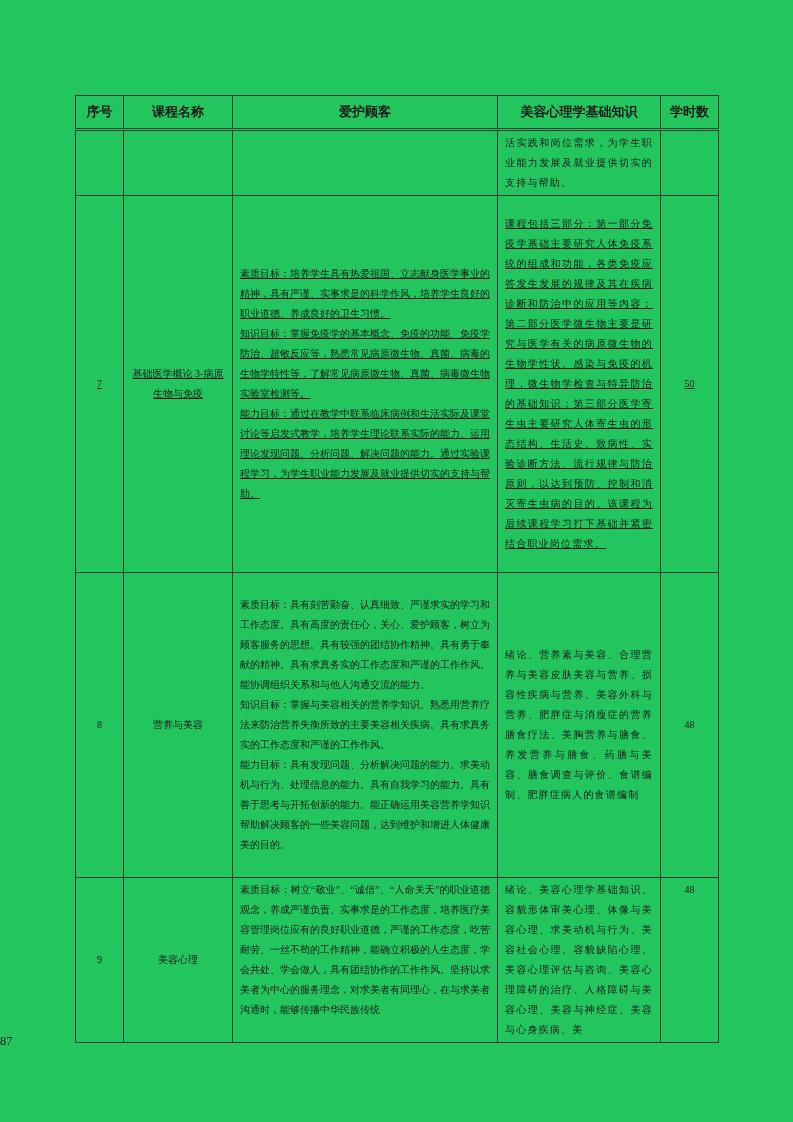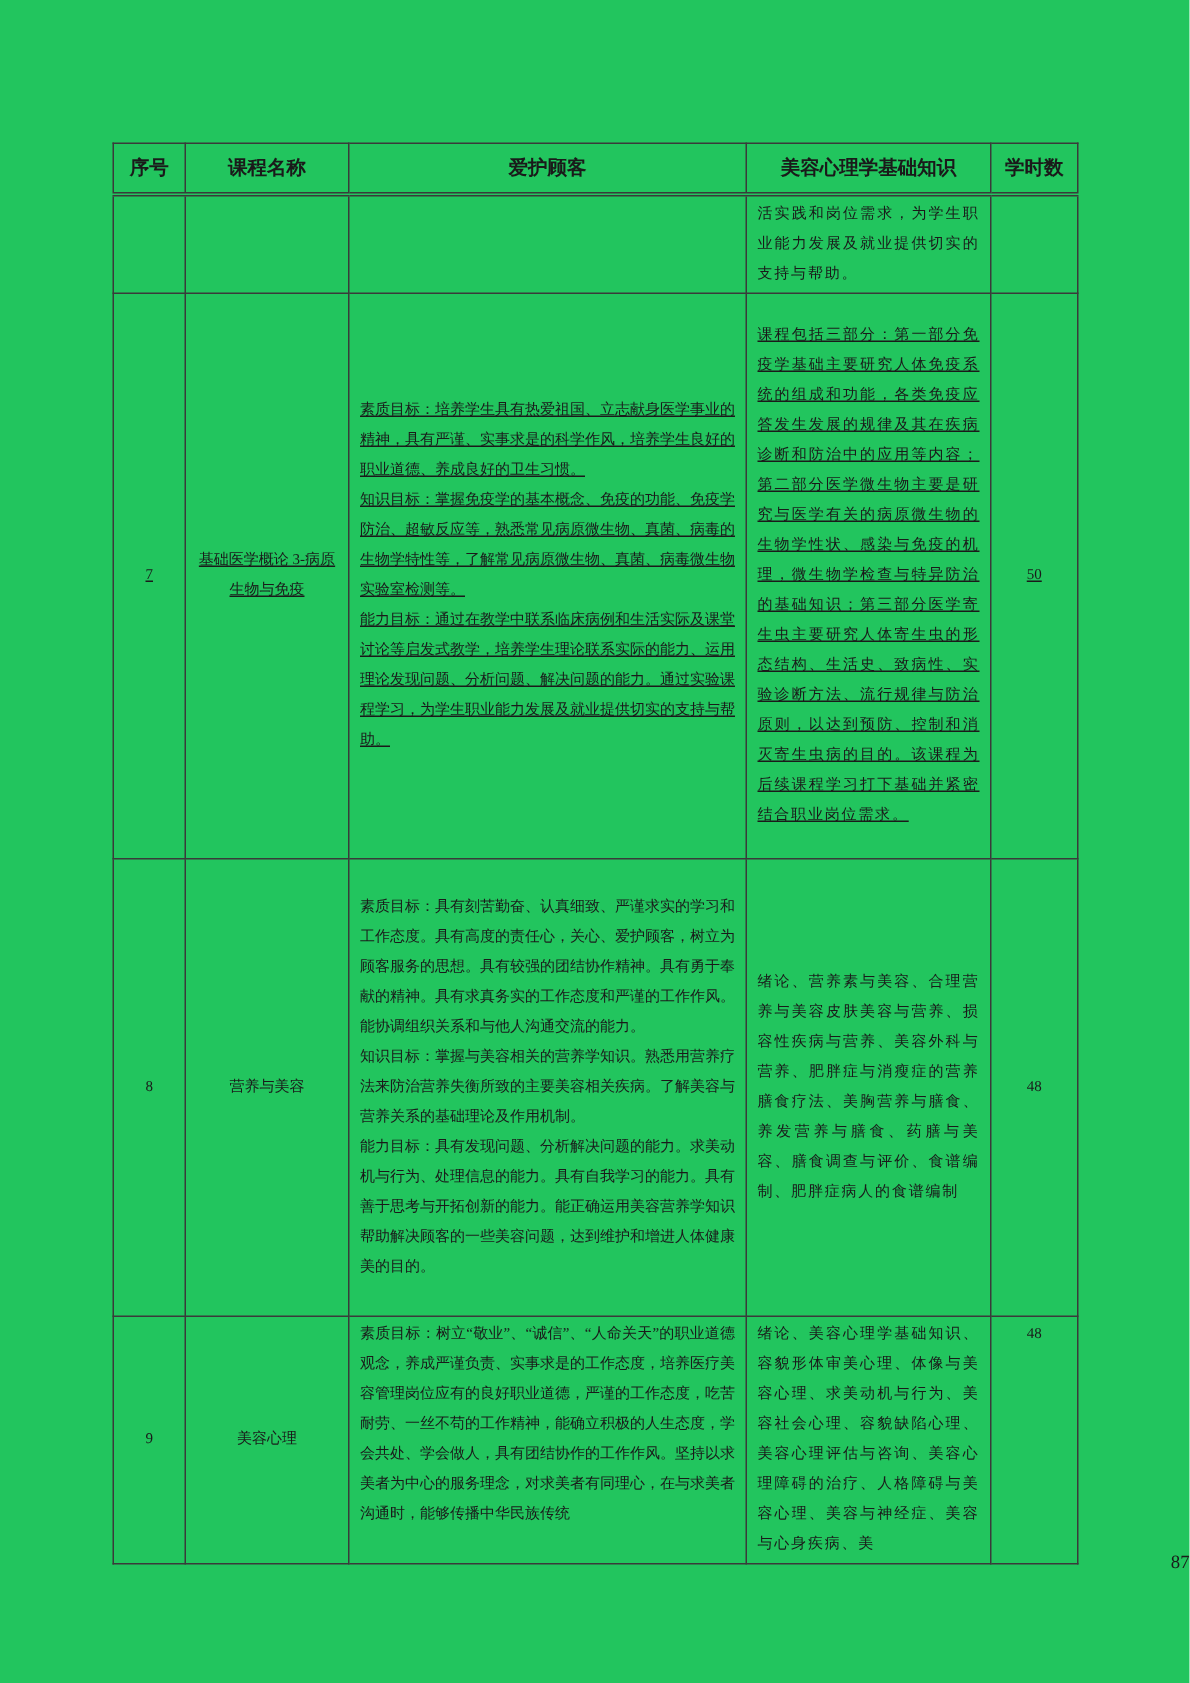--- a/index.html
+++ b/index.html
@@ -45,21 +45,21 @@
   tr.r-cont td { height: 58px; }
   tr.r-seven td { height: 377px; text-decoration: underline; }
   tr.r-eight td { height: 305px; }
   tr.r-nine td { height: 160px; vertical-align: top; }
   tr.r-nine td.c-no, tr.r-nine td.c-name { vertical-align: middle; }
   .footer-pagenum {
     position: absolute;
     top: 1034px;
     left: 0;
     width: 793px;
-    text-align: right;
+    text-align: left;
     font-size: 12.5px;
     color: #1a1a1a;
   }
 </style>
 </head>
 <body>
 
 <div class="page">
 
   <table class="course-table">
@@ -102,21 +102,21 @@
           <p>课程包括三部分：第一部分免疫学基础主要研究人体免疫系统的组成和功能，各类免疫应答发生发展的规律及其在疾病诊断和防治中的应用等内容；第二部分医学微生物主要是研究与医学有关的病原微生物的生物学性状、感染与免疫的机理，微生物学检查与特异防治的基础知识；第三部分医学寄生虫主要研究人体寄生虫的形态结构、生活史、致病性、实验诊断方法、流行规律与防治原则，以达到预防、控制和消灭寄生虫病的目的。该课程为后续课程学习打下基础并紧密结合职业岗位需求。</p>
         </td>
         <td class="c-hours">50</td>
       </tr>
 
       <tr class="r-eight">
         <td class="c-no">8</td>
         <td class="c-name">营养与美容</td>
         <td class="c-obj">
           <p>素质目标：具有刻苦勤奋、认真细致、严谨求实的学习和工作态度。具有高度的责任心，关心、爱护顾客，树立为顾客服务的思想。具有较强的团结协作精神。具有勇于奉献的精神。具有求真务实的工作态度和严谨的工作作风。能协调组织关系和与他人沟通交流的能力。</p>
-          <p>知识目标：掌握与美容相关的营养学知识。熟悉用营养疗法来防治营养失衡所致的主要美容相关疾病。了解美容与营养关系的基础理论及作用机制。</p>
+          <p>知识目标：掌握与美容相关的营养学知识。熟悉用营养疗法来防治营养失衡所致的主要美容相关疾病。具有求真务实的工作态度和严谨的工作作风。</p>
           <p>能力目标：具有发现问题、分析解决问题的能力。求美动机与行为、处理信息的能力。具有自我学习的能力。具有善于思考与开拓创新的能力。能正确运用美容营养学知识帮助解决顾客的一些美容问题，达到维护和增进人体健康美的目的。</p>
         </td>
         <td class="c-content">
           <p>绪论、营养素与美容、合理营养与美容皮肤美容与营养、损容性疾病与营养、美容外科与营养、肥胖症与消瘦症的营养膳食疗法、美胸营养与膳食、养发营养与膳食、药膳与美容、膳食调查与评价、食谱编制、肥胖症病人的食谱编制</p>
         </td>
         <td class="c-hours">48</td>
       </tr>
 
       <tr class="r-nine">
         <td class="c-no">9</td>

